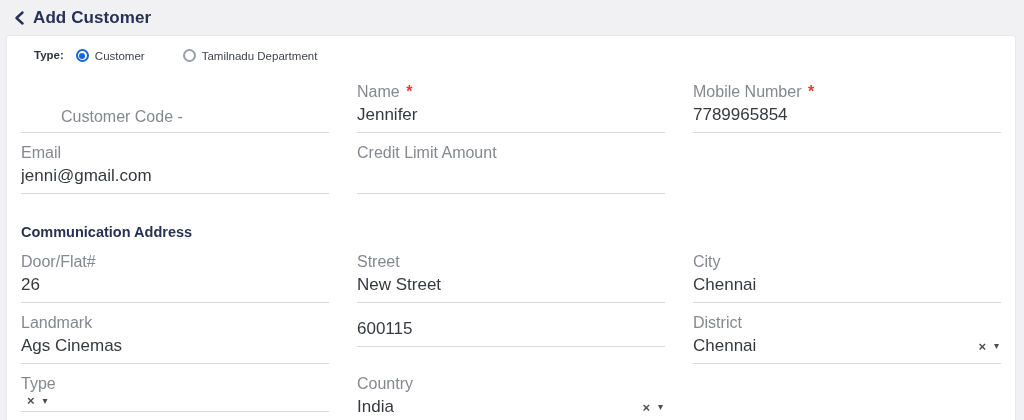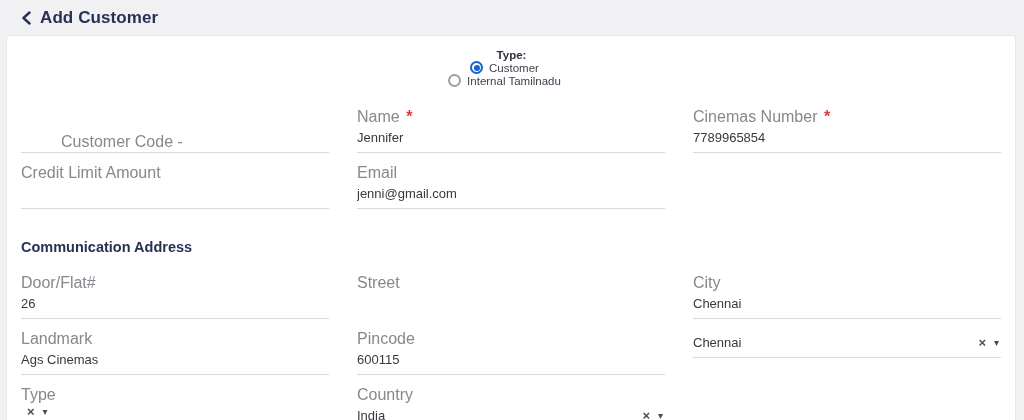--- a/index.html
+++ b/index.html
@@ -6,41 +6,41 @@
   html,body { width:1024px; height:420px; }
   body {
     font-family: "Liberation Sans", "DejaVu Sans", sans-serif;
     background:#f1f1f3;
     color:#3b3e45;
     overflow:hidden;
   }
   
   .page-header {
     display:flex; align-items:center;
-    height:33px; padding:2px 4px 0 17px;
+    height:33px; padding:2px 4px 0 10px;
   }
   .back-btn {
     width:20px; height:20px; display:flex; align-items:center; justify-content:center;
     cursor:pointer; margin-right:3px;
   }
   .back-btn svg { display:block; }
   .page-title {
     font-size:17px; font-weight:bold; color:#263255; letter-spacing:.1px;
   }
   
   .panel {
     margin:2px 8px 0 6px;
     background:#fff;
     border:1px solid #e9e9eb;
     border-radius:3px;
     padding:11px 14px 20px 14px;
     height:390px;
   }
   
-  .type-row { display:flex; align-items:center; font-size:11.5px; margin:2px 0 10px 1px;flex-direction:column; }
+  .type-row { display:flex; align-items:flex-start; font-size:11.5px; margin:2px 0 10px 13px; }
   .type-label { font-weight:bold; color:#2e3340; }
   .radio-opt { display:flex; align-items:center; cursor:pointer; margin-right:26px;padding-left:12px; }
   .radio-opt .rb {
     width:13px; height:13px; border-radius:50%; position:relative; margin-right:6px;
     border:2px solid #9aa0a8; background:#fff;
   }
   .radio-opt.on .rb { border-color:#1565d8; }
   .radio-opt.on .rb::after {
     content:""; position:absolute; left:1.5px; top:1.5px; width:6px; height:6px;
     border-radius:50%; background:#1565d8;
@@ -54,36 +54,36 @@
   .flabel {
     display:block; font-size:16px; color:#85888f; line-height:14px; margin-bottom:3px;
     white-space:nowrap;
   }
   .flabel .req { color:#e53935; font-weight:bold; margin-left:2px; }
   .label-low { position:relative; top:25px;margin-left:40px; }
   .finput {
     width:100%; border:none; outline:none; background:transparent;
     border-bottom:1px solid #dadadd;
     font-family:"Liberation Sans","DejaVu Sans",sans-serif;
-    font-size:13px; color:#36393f; padding:3px 0 7px 0;
+    font-size:17px; color:#36393f; padding:3px 0 7px 0;
   }
   .select-wrap {
     display:flex; align-items:center; border-bottom:1px solid #dadadd;
   }
   .select-wrap .finput { border-bottom:none; flex:1; }
   .icon-clear {
     font-size:13px; color:#4a4d53; cursor:pointer; padding:0 6px 4px 6px; font-weight:bold;
     line-height:1;
   }
   .icon-caret {
     font-size:10px; color:#4a4d53; cursor:pointer; padding:0 2px 4px 2px; line-height:1;
   }
   
   .section-heading {
-    font-size:14.5px; font-weight:bold; color:#263255; margin:30px 0 8px 0;
+    font-size:14.5px; font-weight:bold; color:#263255; margin:30px 0 2px 0;
   }
 </style>
 </head>
 <body>
 
 <div class="page-header">
   <span class="back-btn">
     <span>
       <svg width="14" height="14" viewBox="0 0 14 14">
         <polyline points="9.5,1.5 3.5,7 9.5,12.5" fill="none" stroke="#263255" stroke-width="2.4" stroke-linecap="round" stroke-linejoin="round"></polyline>
@@ -96,73 +96,74 @@
 <div class="panel">
 
   <div class="type-row">
     <span class="type-label">Type:</span>
     <span class="radio-opt on">
       <span class="rb"></span>
       <span class="rlabel">Customer</span>
     </span>
     <span class="radio-opt">
       <span class="rb"></span>
-      <span class="rlabel">Internal Tamilnadu</span>
+      <span class="rlabel">Tamilnadu Department</span>
     </span>
   </div>
 
   <div class="form-grid">
     <div class="field">
       <label class="flabel label-low">Customer Code -</label>
       <input class="finput" value="" style="">
     </div>
     <div class="field">
       <label class="flabel"><span>Name</span> <span class="req">*</span></label>
       <input class="finput" value="Jennifer" style="">
     </div>
     <div class="field">
-      <label class="flabel"><span>Cinemas Number</span> <span class="req">*</span></label>
+      <label class="flabel"><span>Mobile Number</span> <span class="req">*</span></label>
       <input class="finput" value="7789965854" style="">
     </div>
 
     <div class="field">
+      <label class="flabel">Email</label>
+      <input class="finput" value="jenni@gmail.com" style="">
+    </div>
+    <div class="field">
       <label class="flabel">Credit Limit Amount</label>
       <input class="finput" value="" style="">
-    </div>
-    <div class="field">
-      <label class="flabel">Email</label>
-      <input class="finput" value="jenni@gmail.com" style="">
     </div>
     <div></div>
   </div>
 
   <div class="section-heading">Communication Address</div>
 
   <div class="form-grid">
     <div class="field">
       <label class="flabel">Door/Flat#</label>
       <input class="finput" value="26" style="">
     </div>
     <div class="field">
       <label class="flabel">Street</label>
+      <input class="finput" value="New Street" style="">
     </div>
     <div class="field">
       <label class="flabel">City</label>
       <input class="finput" value="Chennai" style="">
     </div>
 
     <div class="field">
       <label class="flabel">Landmark</label>
       <input class="finput" value="Ags Cinemas" style="">
     </div>
     <div class="field">
-      <label class="flabel">Pincode</label>
       <input class="finput" value="600115" style="">
     </div>
     <div class="field">
+      <label class="flabel">District</label>
       <div class="select-wrap">
         <input class="finput" value="Chennai" style="">
         <span class="icon-clear">×</span>
         <span class="icon-caret">▾</span>
       </div>
     </div>
 
     <div class="field">
       <label class="flabel">Type</label>
       <div class="select-wrap">

